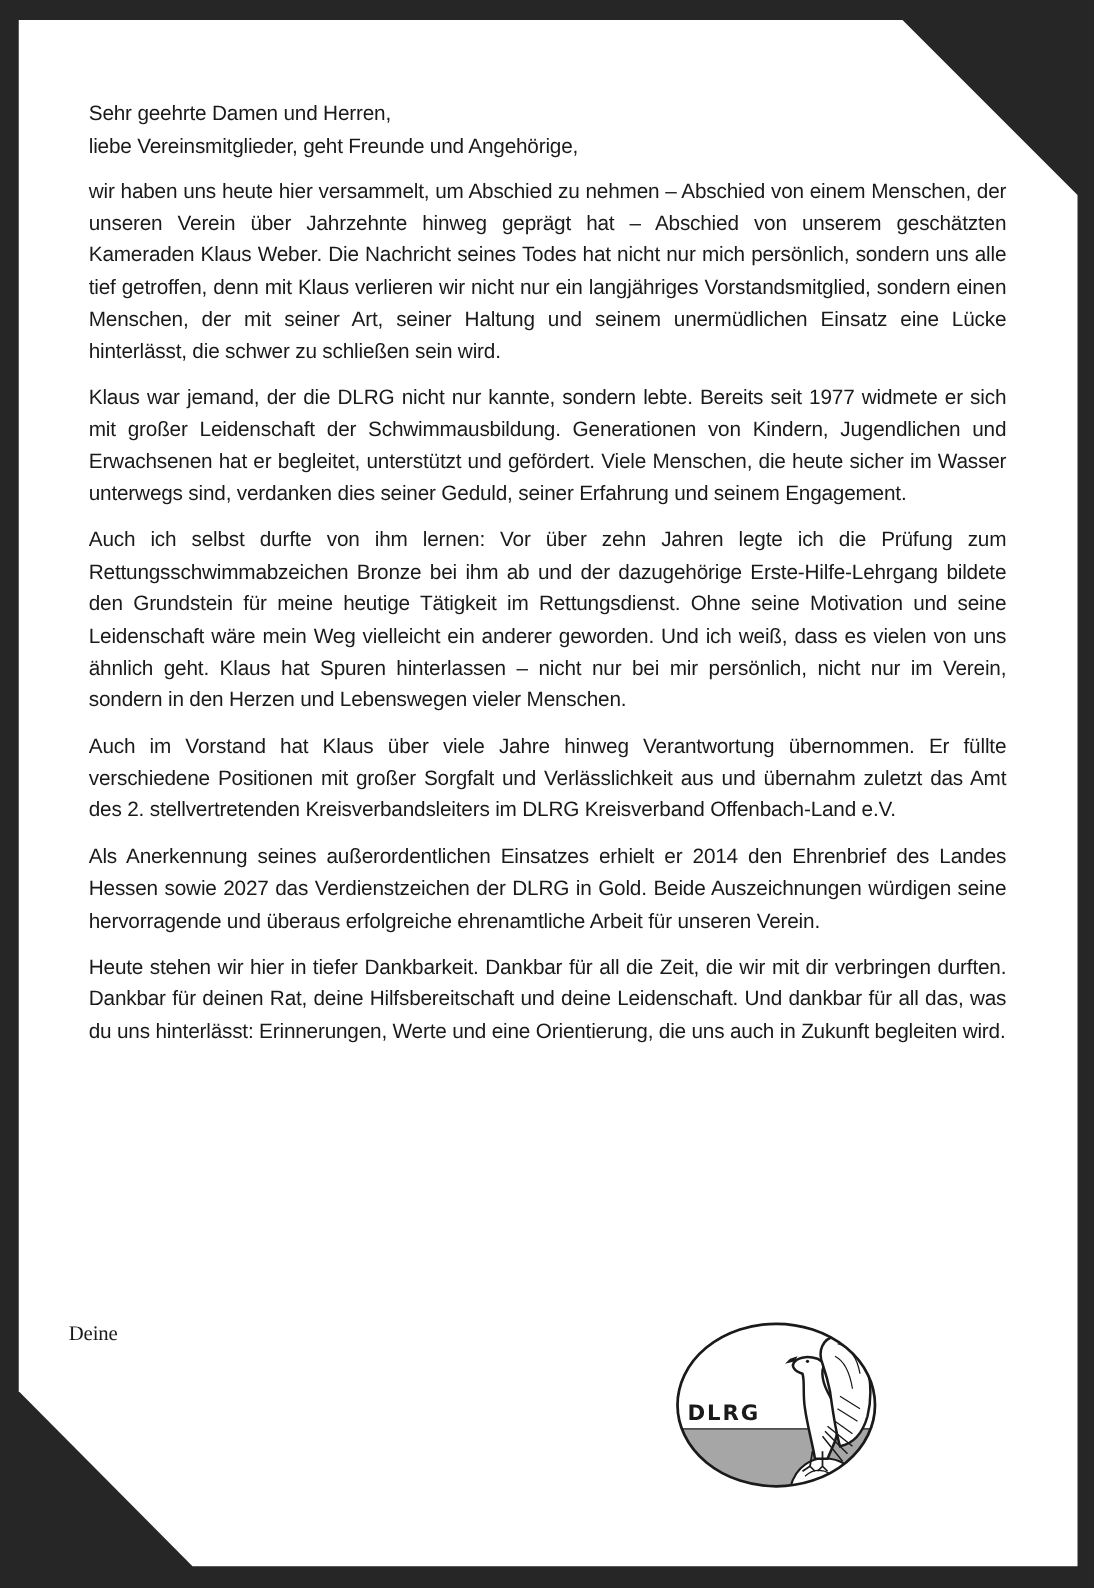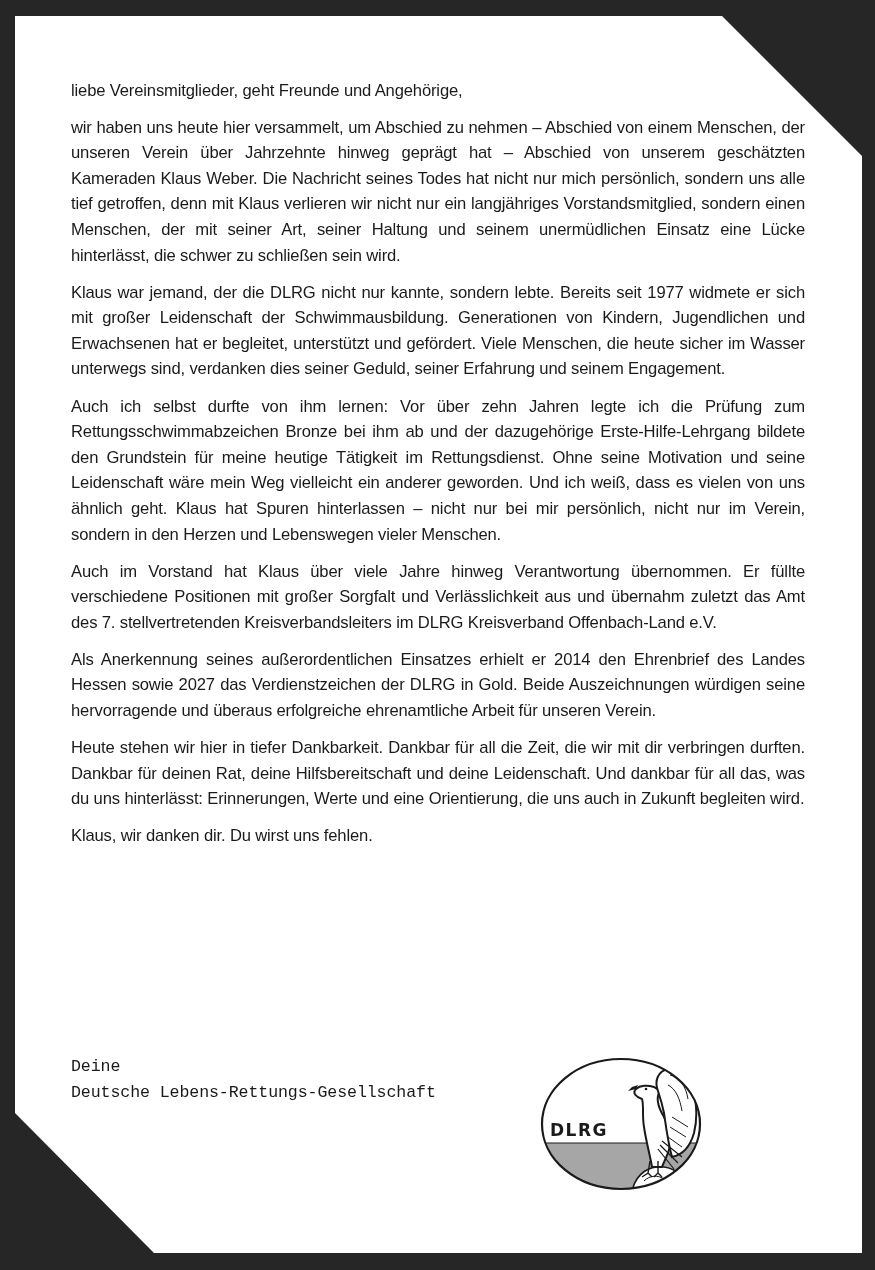--- a/index.html
+++ b/index.html
@@ -7,48 +7,47 @@
   .frame { position: absolute; left: 0; top: 0; width: 875px; height: 1270px; }
   .page {
     position: absolute; left: 71px; top: 78px; width: 734px;
     font-family: "Liberation Sans", sans-serif; color: #1a1a1a;
     font-size: 16.6px; line-height: 25.6px;
     letter-spacing: -0.15px;
   }
   .page p { margin: 0 0 11.5px 0; text-align: justify; text-align-last: left; }
   .page .salutation { margin-bottom: 11px; }
   .line { display: block; }
-  .signature { position: absolute; left: 71px; top: 1054px; font-family: Liberation Mono, monospace;
+  .signature { position: absolute; left: 55px; top: 1054px; font-family: Liberation Serif, serif;
     font-size: 16.6px; line-height: 25.6px; color: #1a1a1a; letter-spacing: -0.1px; }
   .logo { position: absolute; left: 540px; top: 1057px; width: 162px; height: 134px; }
 </style>
 </head>
 <body>
 
 <svg class="frame" viewBox="0 0 875 1270" xmlns="http://www.w3.org/2000/svg">
   <rect x="0" y="0" width="875" height="1270" fill="#262626"></rect>
   <polygon points="15,16 722,16 862,156 862,1253 154,1253 15,1113" fill="#ffffff"></polygon>
 </svg>
 
 <div class="page">
   <p class="salutation">
+    <span class="line">Sehr geehrte Damen und Herren,</span>
     <span class="line">liebe Vereinsmitglieder, geht Freunde und Angehörige,</span>
   </p>
   <p>wir haben uns heute hier versammelt, um Abschied zu nehmen – Abschied von einem Menschen, der unseren Verein über Jahrzehnte hinweg geprägt hat – Abschied von unserem geschätzten Kameraden Klaus Weber. Die Nachricht seines Todes hat nicht nur mich persönlich, sondern uns alle tief getroffen, denn mit Klaus verlieren wir nicht nur ein langjähriges Vorstandsmitglied, sondern einen Menschen, der mit seiner Art, seiner Haltung und seinem unermüdlichen Einsatz eine Lücke hinterlässt, die schwer zu schließen sein wird.</p>
   <p>Klaus war jemand, der die DLRG nicht nur kannte, sondern lebte. Bereits seit 1977 widmete er sich mit großer Leidenschaft der Schwimmausbildung. Generationen von Kindern, Jugendlichen und Erwachsenen hat er begleitet, unterstützt und gefördert. Viele Menschen, die heute sicher im Wasser unterwegs sind, verdanken dies seiner Geduld, seiner Erfahrung und seinem Engagement.</p>
   <p>Auch ich selbst durfte von ihm lernen: Vor über zehn Jahren legte ich die Prüfung zum Rettungsschwimmabzeichen Bronze bei ihm ab  und der dazugehörige Erste-Hilfe-Lehrgang bildete den Grundstein für meine heutige Tätigkeit im Rettungsdienst. Ohne seine Motivation und seine Leidenschaft wäre mein Weg vielleicht ein anderer geworden. Und ich weiß, dass es vielen von uns ähnlich geht. Klaus hat Spuren hinterlassen – nicht nur bei mir persönlich, nicht nur im Verein, sondern in den Herzen und Lebenswegen vieler Menschen.</p>
-  <p>Auch im Vorstand hat Klaus über viele Jahre hinweg Verantwortung übernommen. Er füllte verschiedene Positionen mit großer Sorgfalt und Verlässlichkeit aus und übernahm zuletzt das Amt des 7. stellvertretenden Kreisverbandsleiters im DLRG Kreisverband Offenbach-Land e.V.</p>
+  <p>Auch im Vorstand hat Klaus über viele Jahre hinweg Verantwortung übernommen. Er füllte verschiedene Positionen mit großer Sorgfalt und Verlässlichkeit aus und übernahm zuletzt das Amt des 2. stellvertretenden Kreisverbandsleiters im DLRG Kreisverband Offenbach-Land e.V.</p>
   <p>Als Anerkennung seines außerordentlichen Einsatzes erhielt er 2014 den Ehrenbrief des Landes Hessen sowie 2027 das Verdienstzeichen der DLRG in Gold. Beide Auszeichnungen würdigen seine hervorragende und überaus erfolgreiche ehrenamtliche Arbeit für unseren Verein.</p>
   <p>Heute stehen wir hier in tiefer Dankbarkeit. Dankbar für all die Zeit, die wir mit dir verbringen durften. Dankbar für deinen Rat, deine Hilfsbereitschaft und deine Leidenschaft. Und dankbar für all das, was du uns hinterlässt: Erinnerungen, Werte und eine Orientierung, die uns auch in Zukunft begleiten wird.</p>
-  <p>Klaus, wir danken dir. Du wirst uns fehlen.</p>
 </div>
 
 <div class="signature">
   <span class="line">Deine</span>
-  <span class="line">Deutsche Lebens-Rettungs-Gesellschaft</span>
 </div>
 
 <svg class="logo" viewBox="0 0 162 134" xmlns="http://www.w3.org/2000/svg">
   <defs>
     <clipPath id="ov">
         <ellipse cx="81" cy="67" rx="79" ry="65"></ellipse>
       </clipPath>
   </defs>
   <g clip-path="url(#ov)">
     <rect x="0" y="0" width="162" height="134" fill="#ffffff"></rect>

